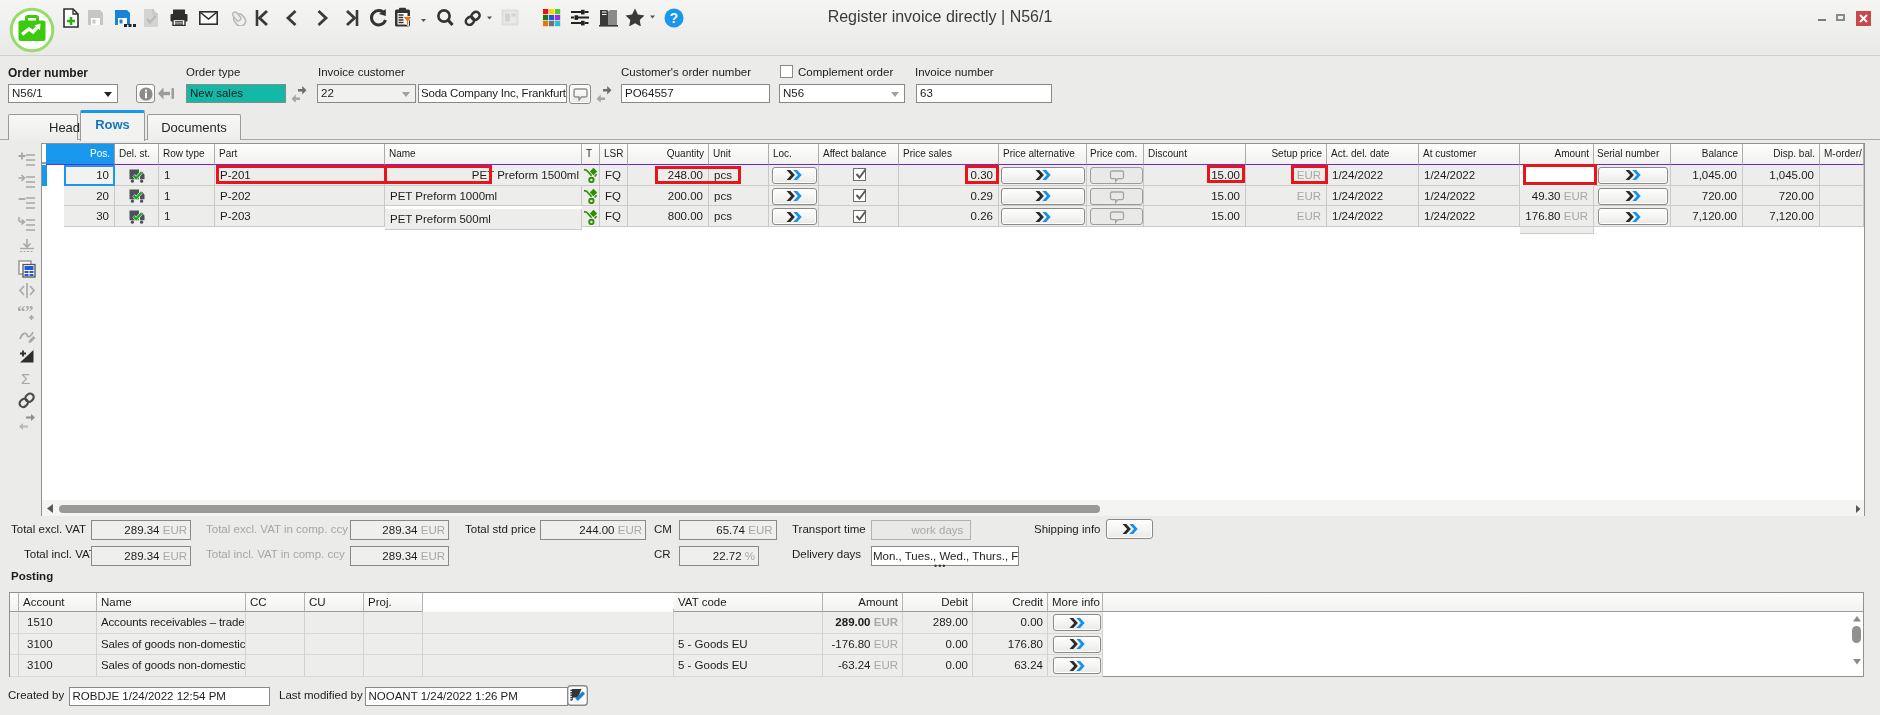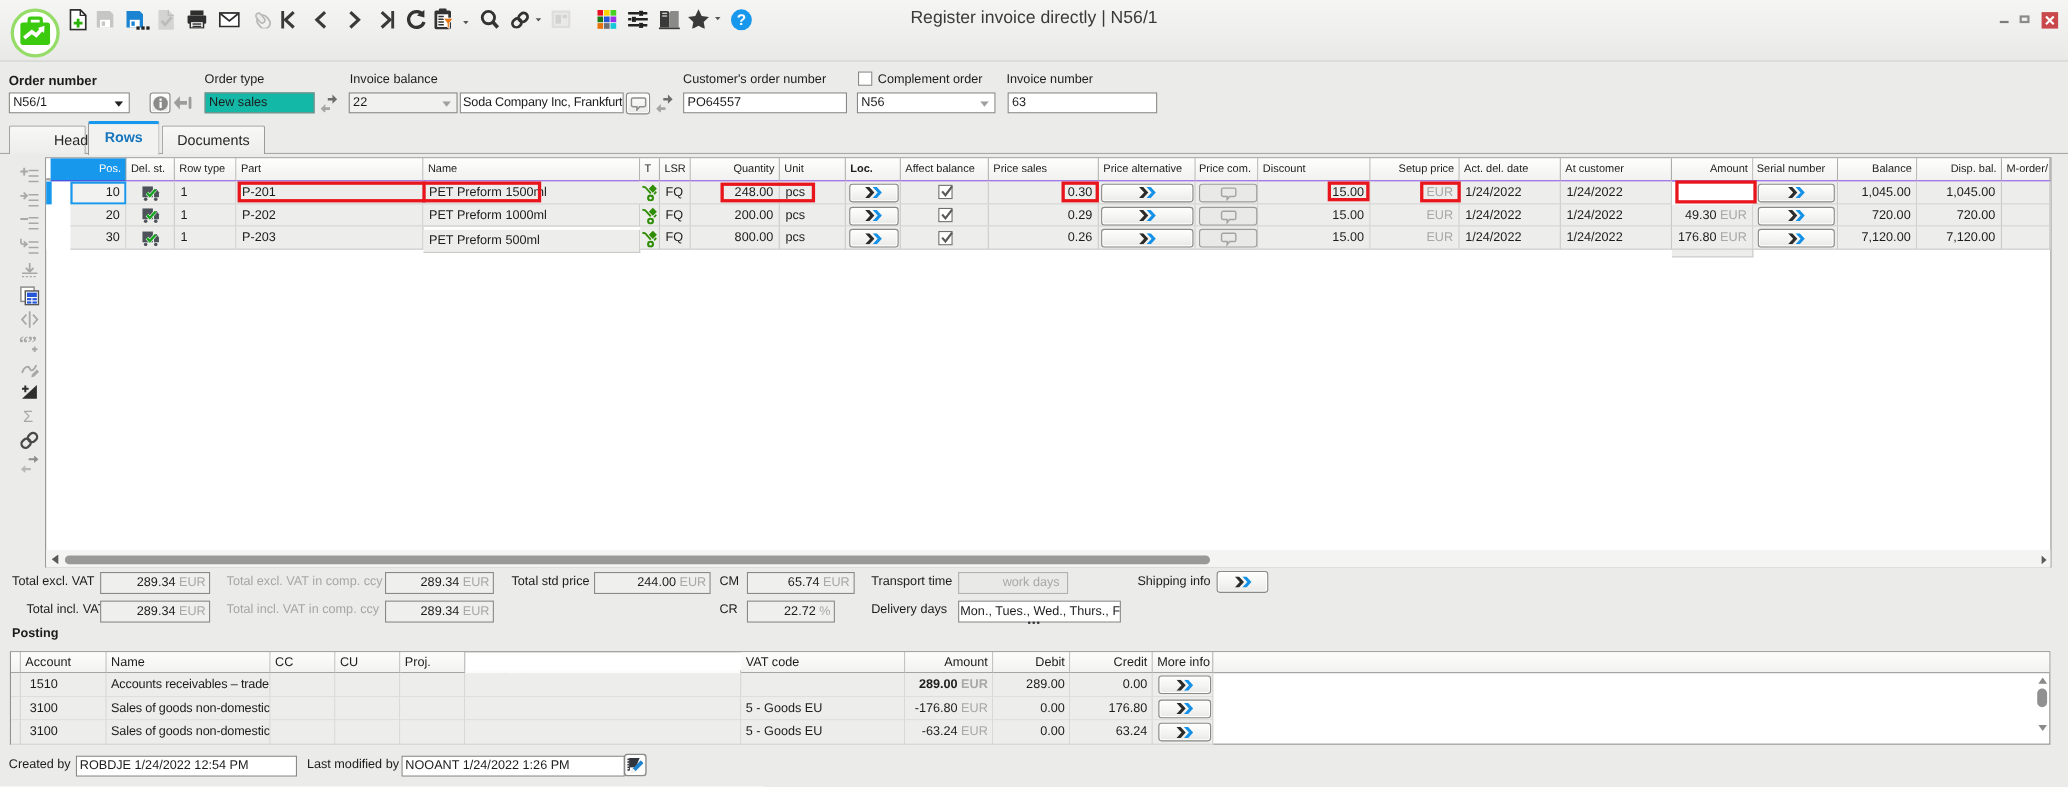--- a/index.html
+++ b/index.html
@@ -256,21 +256,21 @@
         <rect x="3" y="4.8" width="9" height="3.4"></rect>
         <path d="M5.5,0.5 L5.5,12.5 L0,6.5 Z"></path>
       </g>
     </svg>
   <div class="lbl" style="left:186px;top:66px;">Order type</div>
   <div class="fld fldro" style="left:186px;top:84px;width:100px;height:19px;">New sales</div>
   <svg class="abs" style="left:291px;top:85px;" width="16" height="17" viewBox="0 0 16 17">
       <path d="M7,4 L11.2,4 L11.2,1 L15.5,5.2 L11.2,9.4 L11.2,6.4 L7,6.4 Z" fill="#6e6e6c"></path>
       <path d="M9,12.6 L4.8,12.6 L4.8,9.6 L0.5,13.8 L4.8,18 L4.8,15 L9,15 Z" fill="#a6a6a4"></path>
     </svg>
-  <div class="lbl" style="left:318px;top:66px;">Invoice balance</div>
+  <div class="lbl" style="left:318px;top:66px;">Invoice customer</div>
   <div class="fld" style="left:317px;top:84px;width:99px;height:19px;background:#f1f1ef;">22
     <svg class="abs" style="right:4px;top:7px;" width="9" height="6">
         <path d="M0,0 L8,0 L4,5 Z" fill="#a0a09e"></path>
       </svg>
   </div>
   <div class="fld" style="left:418px;top:84px;width:149px;height:19px;padding:0 2px;letter-spacing:-0.2px;">Soda Company Inc, Frankfurt</div>
   <div class="btn" style="left:569px;top:84px;width:22px;height:20px;">
     <svg class="abs" style="left:3px;top:3px;" width="15" height="13" viewBox="0 0 15 13">
         <path d="M2.5,1 h10 a1.5,1.5 0 0 1 1.5,1.5 v5 a1.5,1.5 0 0 1 -1.5,1.5 h-4 l-2.5,3 v-3 h-3.5 a1.5,1.5 0 0 1 -1.5,-1.5 v-5 a1.5,1.5 0 0 1 1.5,-1.5 Z" fill="none" stroke="#8e8e8c" stroke-width="1.4"></path>
       </svg>
@@ -302,21 +302,21 @@
 <div class="abs" style="left:42px;top:144px;width:4px;height:20px;background:#fff;border-bottom:2px solid #9c9c9a;"></div>
 <div class="gh" style="left:46px;width:69px;background:#1898ec;color:#fff;text-align:right;border-right:1px solid #9c9c9a;top:144px;">Pos.</div>
 <div class="gh" style="left:115px;width:44px;top:144px;">Del. st.</div>
 <div class="gh" style="left:159px;width:56px;top:144px;">Row type</div>
 <div class="gh" style="left:215px;width:170px;top:144px;">Part</div>
 <div class="gh" style="left:385px;width:197px;top:144px;">Name</div>
 <div class="gh" style="left:582px;width:18px;top:144px;">T</div>
 <div class="gh" style="left:600px;width:28px;top:144px;">LSR</div>
 <div class="gh" style="left:628px;width:81px;top:144px;text-align:right;">Quantity</div>
 <div class="gh" style="left:709px;width:60px;top:144px;">Unit</div>
-<div class="gh" style="left:769px;width:50px;top:144px;font-weight:bold;">Loc.</div>
+<div class="gh" style="left:769px;width:50px;top:144px;">Loc.</div>
 <div class="gh" style="left:819px;width:80px;top:144px;">Affect balance</div>
 <div class="gh" style="left:899px;width:100px;top:144px;">Price sales</div>
 <div class="gh" style="left:999px;width:88px;top:144px;">Price alternative</div>
 <div class="gh" style="left:1087px;width:57px;top:144px;padding:0 0 0 3px;">Price com.</div>
 <div class="gh" style="left:1144px;width:102px;top:144px;">Discount</div>
 <div class="gh" style="left:1246px;width:81px;top:144px;text-align:right;">Setup price</div>
 <div class="gh" style="left:1327px;width:92px;top:144px;">Act. del. date</div>
 <div class="gh" style="left:1419px;width:101px;top:144px;">At customer</div>
 <div class="gh" style="left:1520px;width:74px;top:144px;text-align:right;">Amount</div>
 <div class="gh" style="left:1594px;width:77px;top:144px;padding:0 0 0 3px;">Serial number</div>
@@ -333,21 +333,21 @@
           <path d="M11,2.8 h2.2 l2.3,3 v4.5 h-4.5 Z"></path>
           <circle cx="3.4" cy="12.2" r="1.6"></circle>
           <circle cx="12.6" cy="12.2" r="1.6"></circle>
         </g>
         <path d="M4.6,6.4 L7.2,9.2 L12.4,3.4" fill="none" stroke="#fff" stroke-width="3.2"></path>
         <path d="M4.6,6.4 L7.2,9.2 L12.4,3.4" fill="none" stroke="#14a41e" stroke-width="2.2"></path>
       </svg>
     </div>
 <div class="gc" style="left:159px;width:56px;top:165.0px;height:20.7px;">1</div>
 <div class="gc" style="left:215px;width:170px;top:165.0px;height:20.7px;">P-201</div>
-<div class="gc" style="left:385px;width:200px;top:165.0px;height:20.7px;">PET Preform 1500ml</div>
+<div class="gc" style="left:385px;width:200px;top:165.0px;height:20.7px;text-align:right;">PET Preform 1500ml</div>
 <div class="gc" style="left:582px;width:18px;top:165.0px;height:20.7px;">
       <svg class="abs" style="left:1px;top:2.2px;" width="17" height="16" viewBox="0 0 17 16">
         <path d="M1,2.6 L3.6,3.2 L8.6,8.8" fill="none" stroke="#2f8e06" stroke-width="1.7"></path>
         <rect x="7.9" y="1.9" width="5.2" height="5.2" fill="#2f8e06" transform="rotate(45 10.5 4.5)"></rect>
         <path d="M13.6,7.2 L10.4,10.9" fill="none" stroke="#2f8e06" stroke-width="1.6" stroke-dasharray="3,1.6"></path>
         <circle cx="8.4" cy="13" r="2.2" fill="none" stroke="#2f8e06" stroke-width="1.9"></circle>
       </svg>
     </div>
 <div class="gc" style="left:600px;width:28px;top:165.0px;height:20.7px;">FQ</div>
 <div class="gc" style="left:628px;width:81px;top:165.0px;height:20.7px;text-align:right;">248.00</div>

